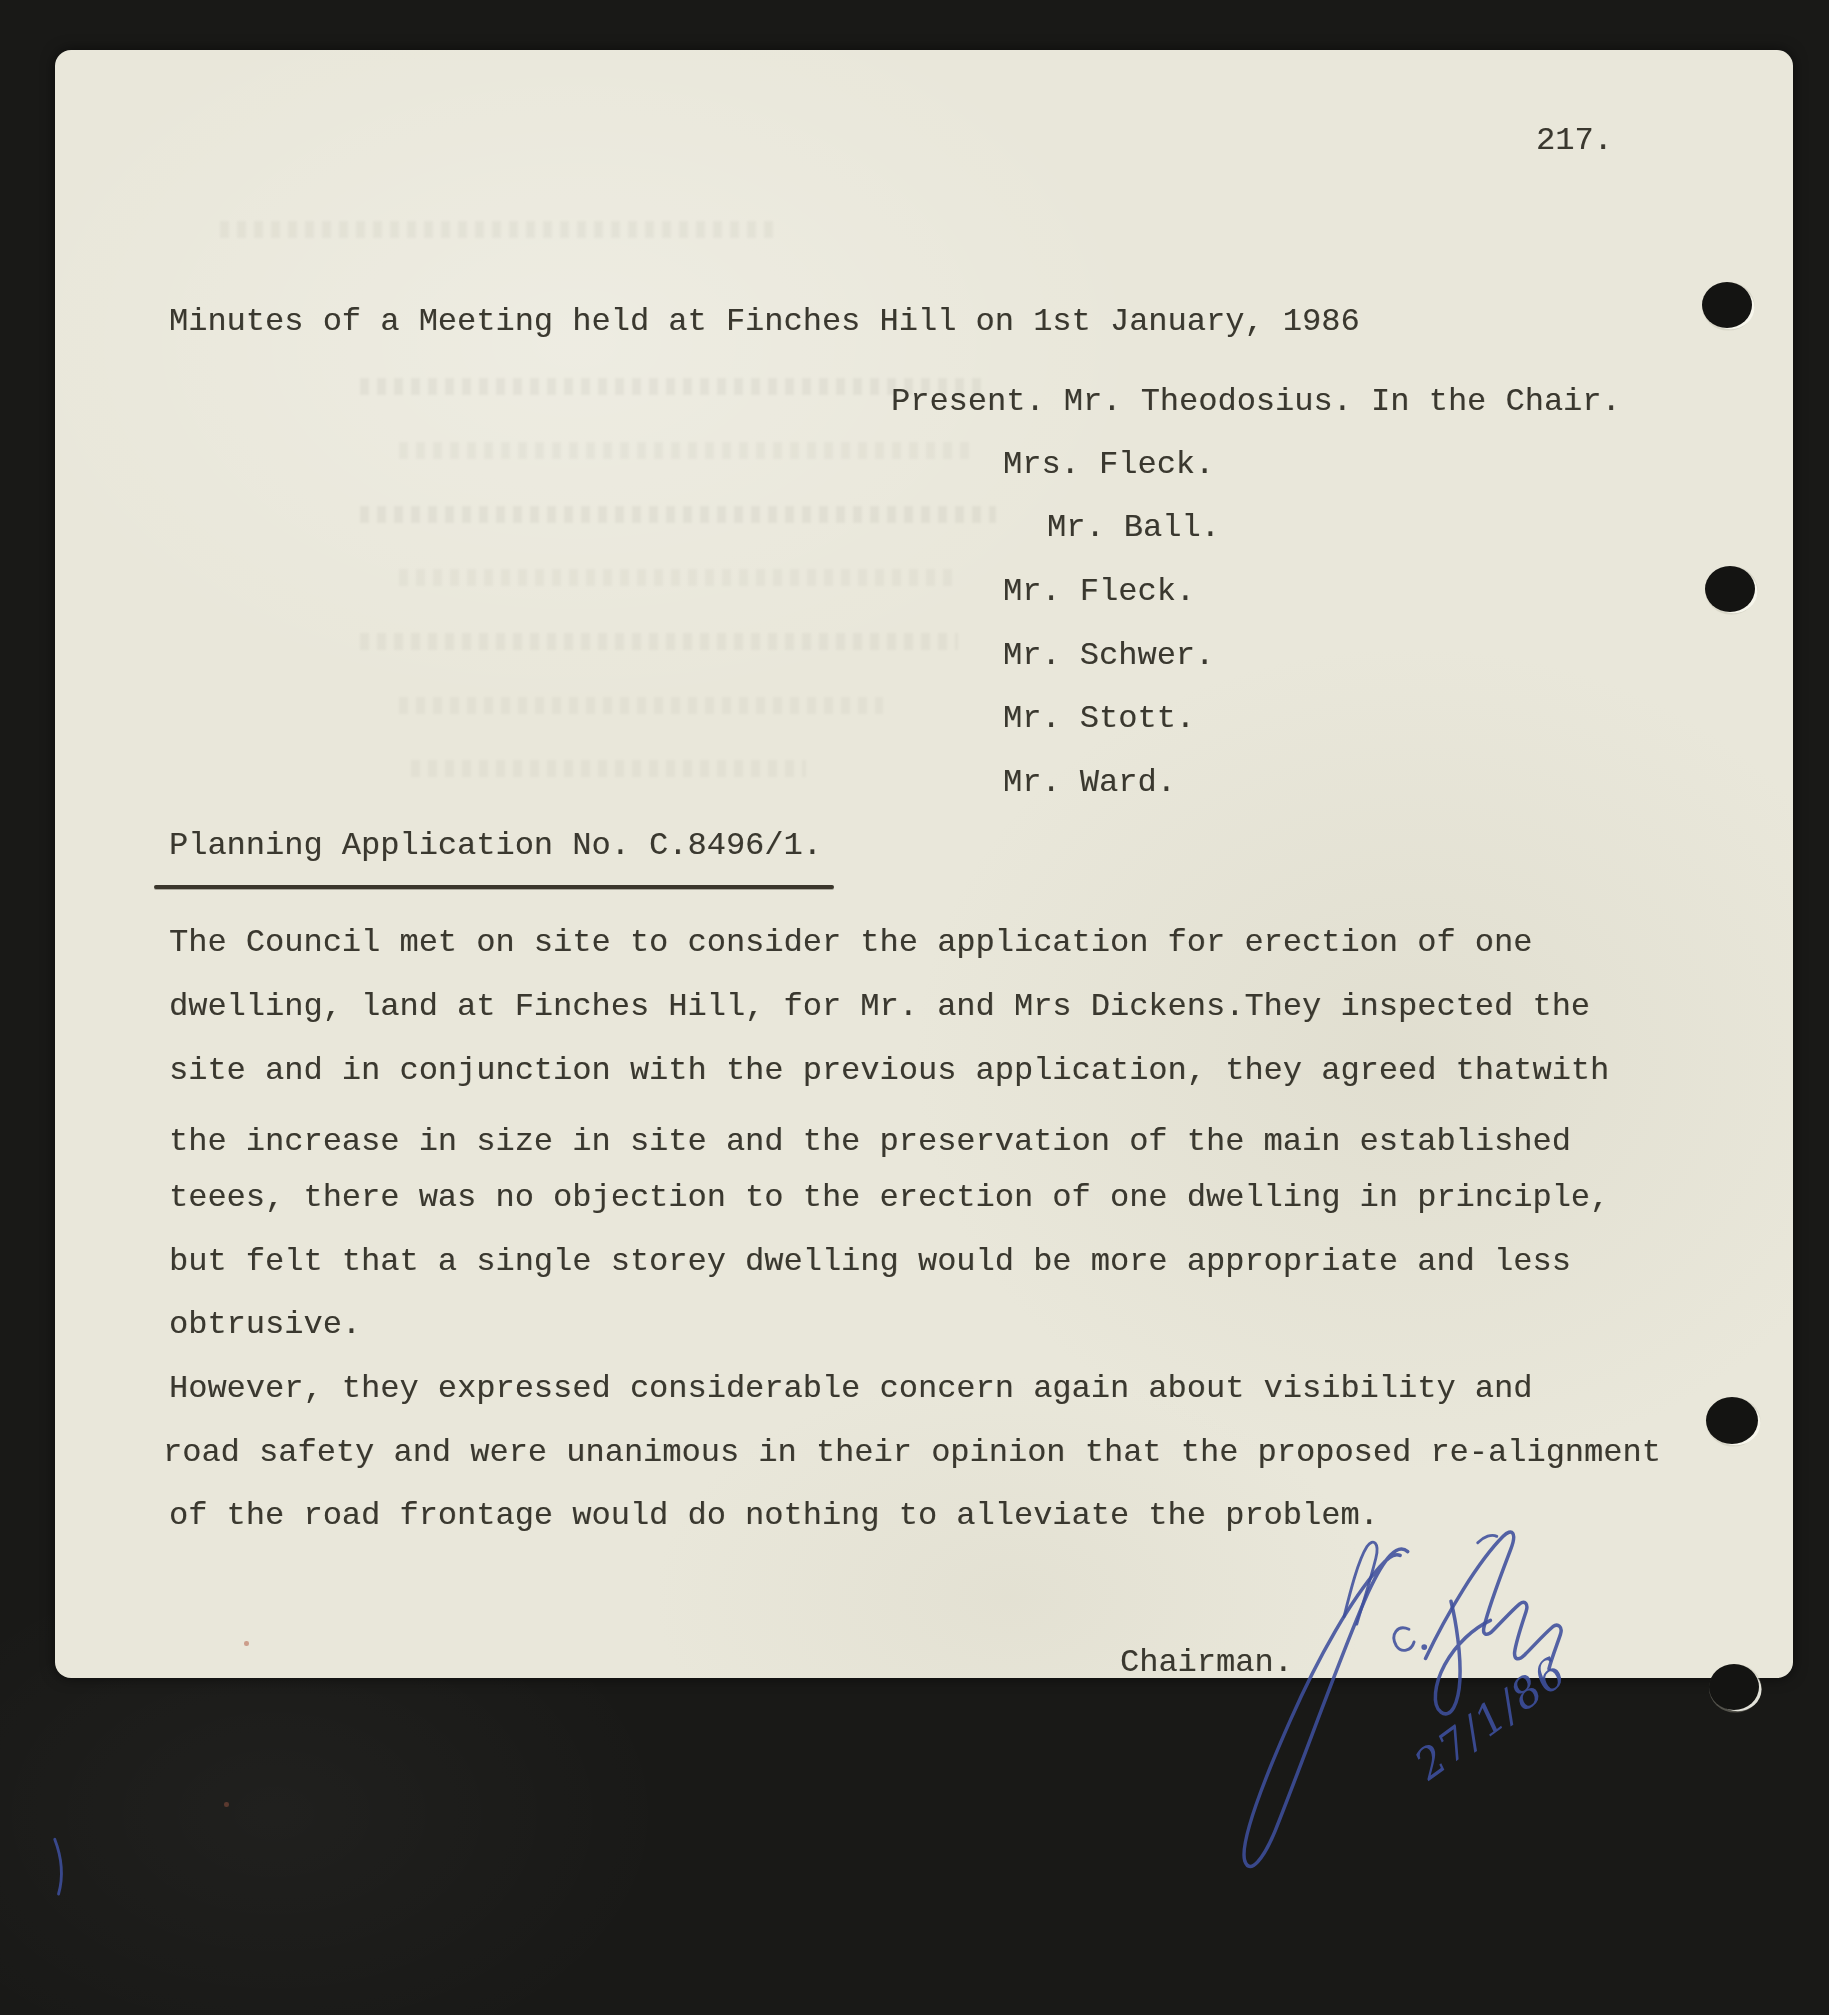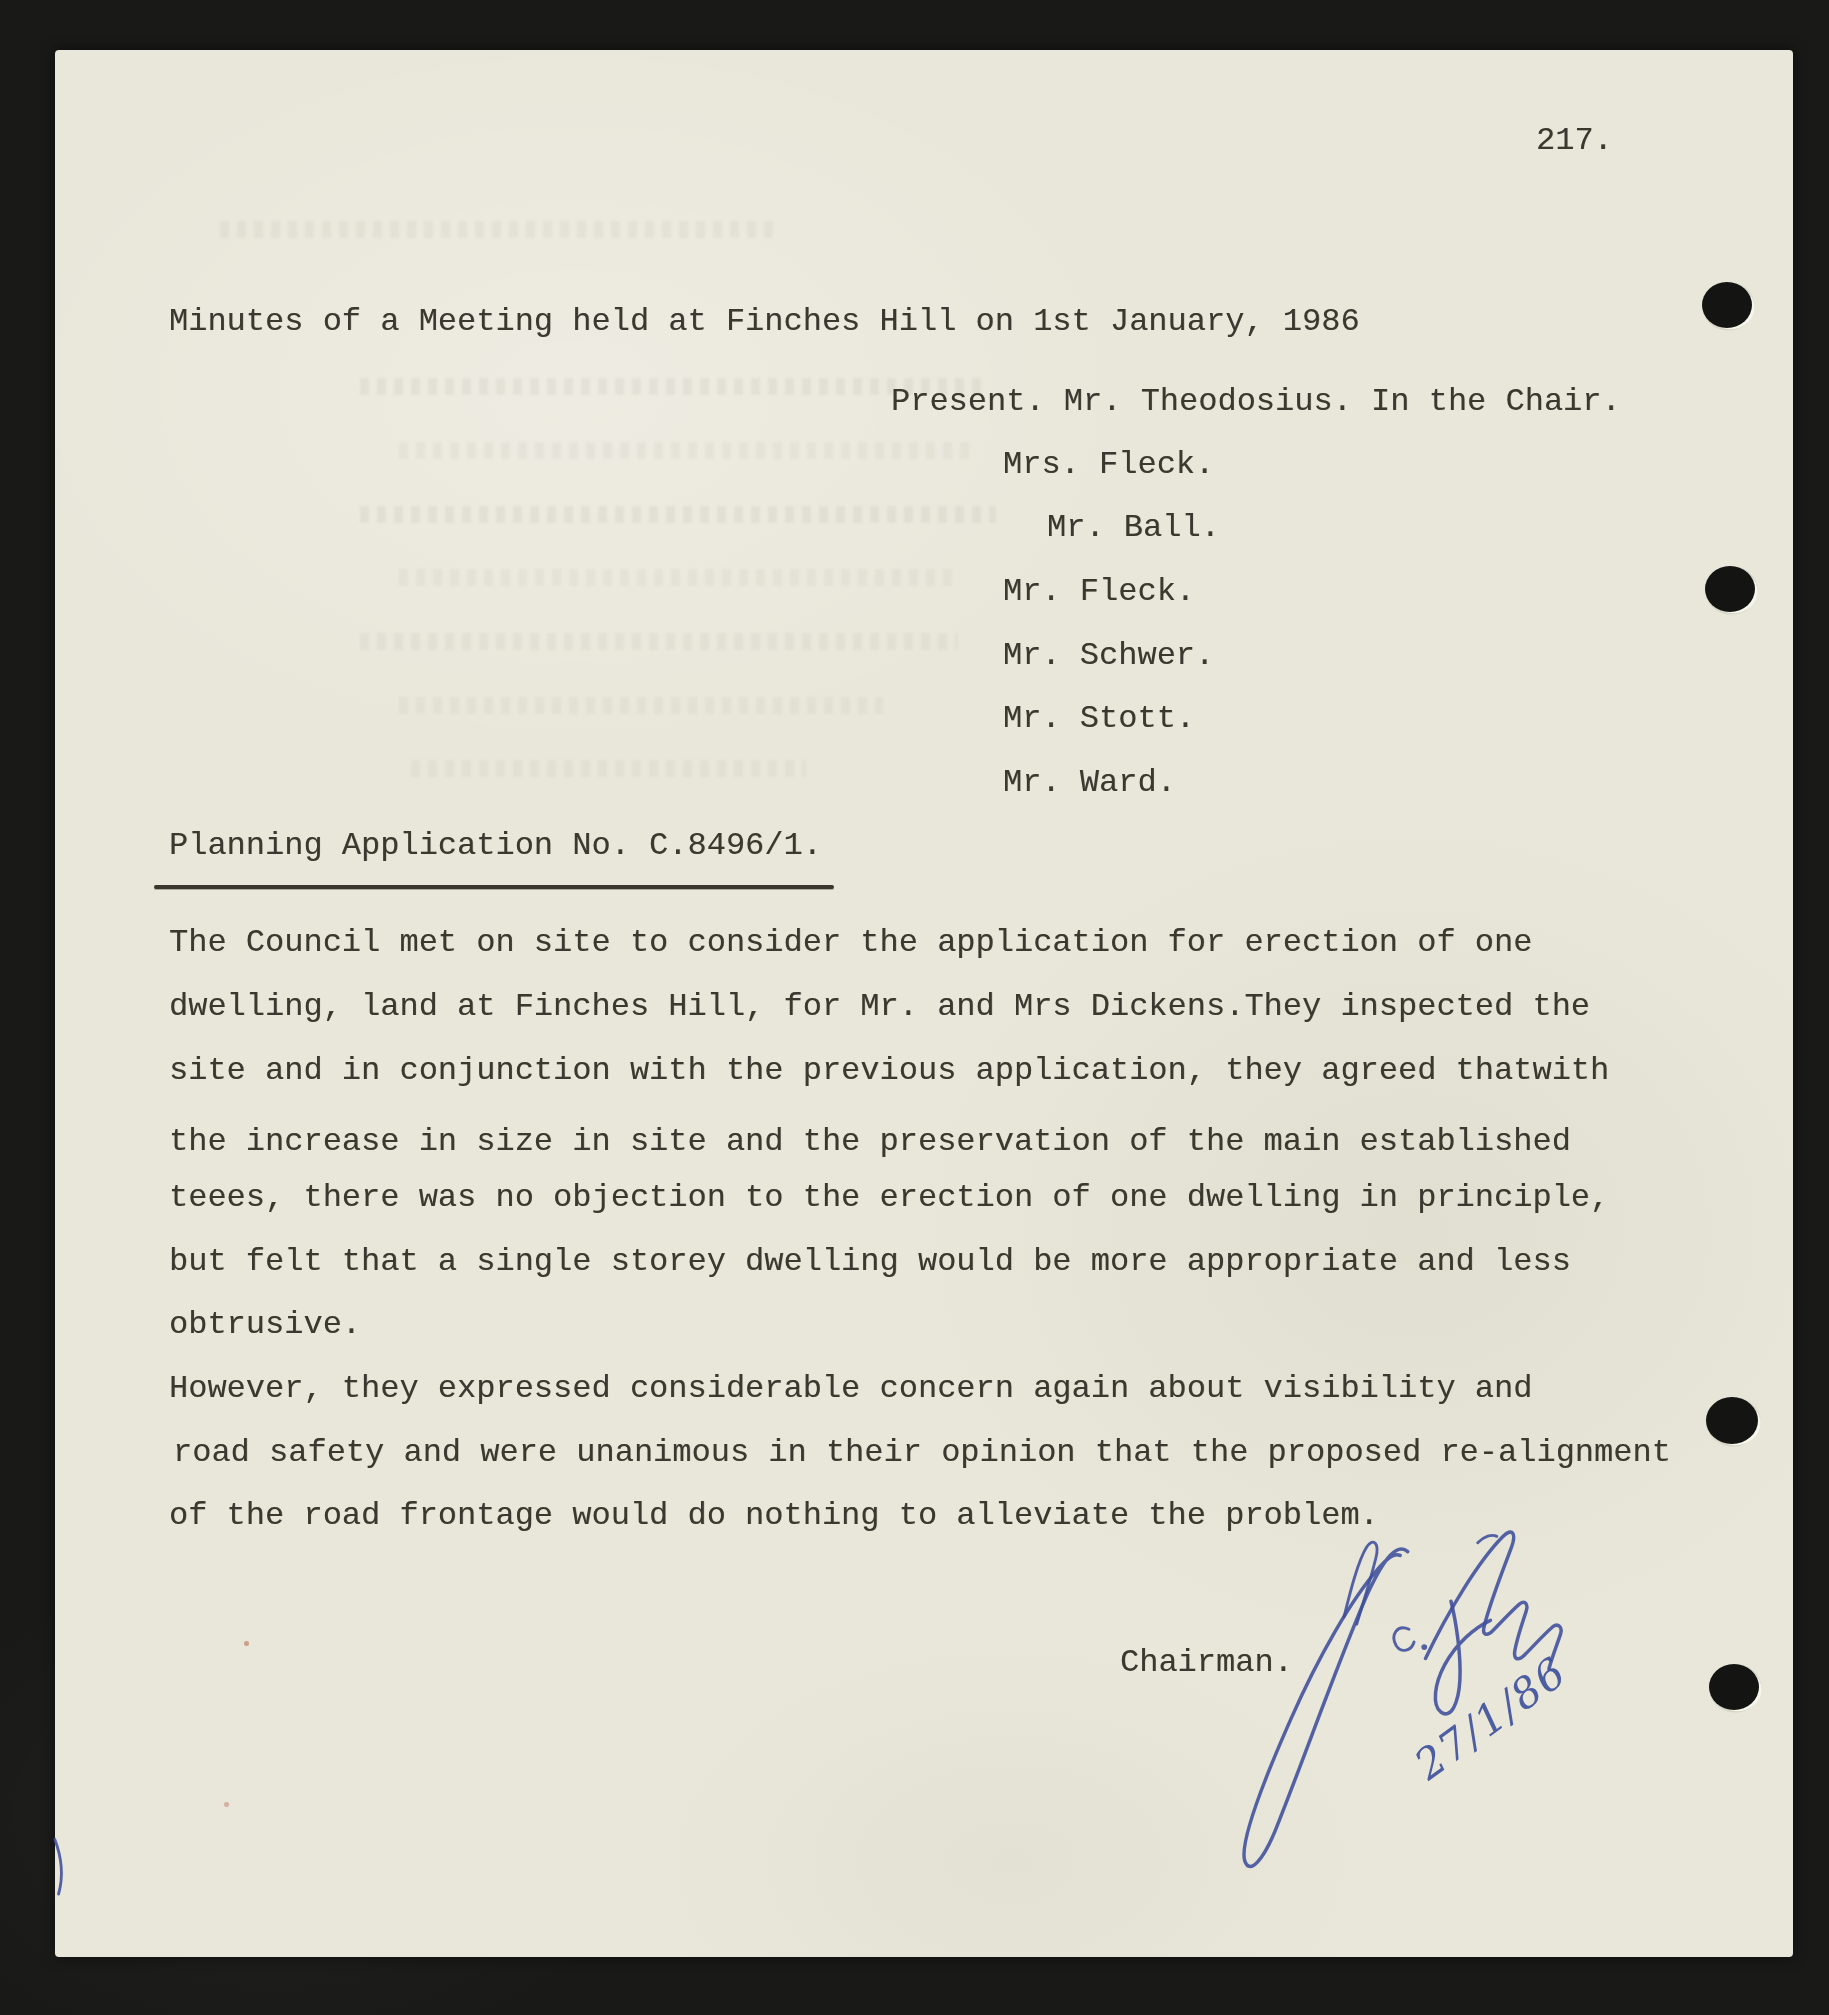--- a/index.html
+++ b/index.html
@@ -18,27 +18,27 @@
     height: 2015px;
     background:
       radial-gradient(573px 382px at 15% 90%, rgba(255,255,255,0.03), transparent 70%),
       #191917;
   }
   .paper {
     position: absolute;
     left: 55px;
     top: 50px;
     width: 1738px;
-    height: 1907px;
+    height: 1628px;
     background:
       radial-gradient(891px 573px at 30% 18%, rgba(255,255,255,0.22), transparent 65%),
       radial-gradient(764px 636px at 78% 62%, rgba(203,200,182,0.28), transparent 65%),
       radial-gradient(509px 318px at 55% 95%, rgba(214,211,194,0.30), transparent 70%),
       #e9e7da;
-    border-radius: 4px;
+    border-radius: 16px;
     box-shadow: 0 0 14px rgba(0,0,0,0.55);
   }
   .tw {
     position: absolute;
     color: #3a382f;
     font-size: 32px;
     line-height: 33px;
     white-space: pre;
     letter-spacing: 0px;
     text-shadow: 0.4px 0.4px 0.3px rgba(58,56,47,0.35);
@@ -137,21 +137,21 @@
   <div class="underline-bar"></div>
 
   <div class="tw" style="left:114px; top:876px;">The Council met on site to consider the application for erection of one</div>
   <div class="tw" style="left:114px; top:940px;">dwelling, land at Finches Hill, for Mr. and Mrs Dickens.They inspected the</div>
   <div class="tw" style="left:114px; top:1004px;">site and in conjunction with the previous application, they agreed thatwith</div>
   <div class="tw" style="left:114px; top:1067px;margin-top:8px;">the increase in size in site and the preservation of the main established</div>
   <div class="tw" style="left:114px; top:1131px;">teees, there was no objection to the erection of one dwelling in principle,</div>
   <div class="tw" style="left:114px; top:1195px;">but felt that a single storey dwelling would be more appropriate and less</div>
   <div class="tw" style="left:114px; top:1258px;">obtrusive.</div>
   <div class="tw" style="left:114px; top:1322px;">However, they expressed considerable concern again about visibility and</div>
-  <div class="tw" style="left:118px; top:1386px;">road safety and were unanimous in their opinion that the proposed re-alignment</div>
+  <div class="tw" style="left:108px; top:1386px;">road safety and were unanimous in their opinion that the proposed re-alignment</div>
   <div class="tw" style="left:114px; top:1449px;">of the road frontage would do nothing to alleviate the problem.</div>
 
   <div class="tw" style="left:1065px; top:1596px;">Chairman.</div>
 
   <div class="punch-hole" style="left:1647px; top:232px;"></div>
   <div class="punch-hole" style="left:1650px; top:516px;"></div>
   <div class="punch-hole" style="left:1651px; top:1347px; width:52px; height:47px;"></div>
   <div class="punch-hole" style="left:1654px; top:1614px;"></div>
 </div>
 

